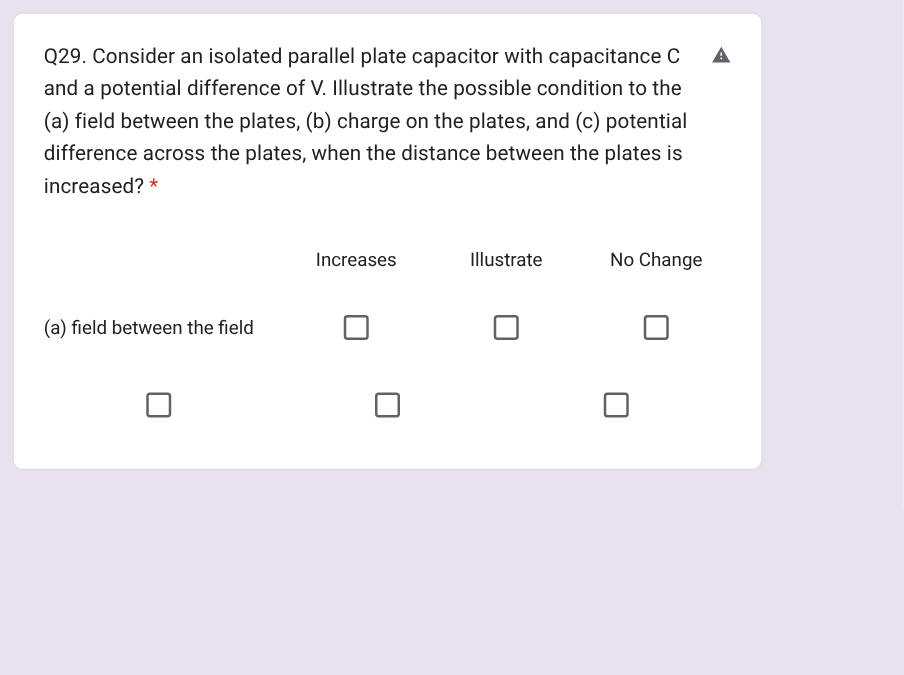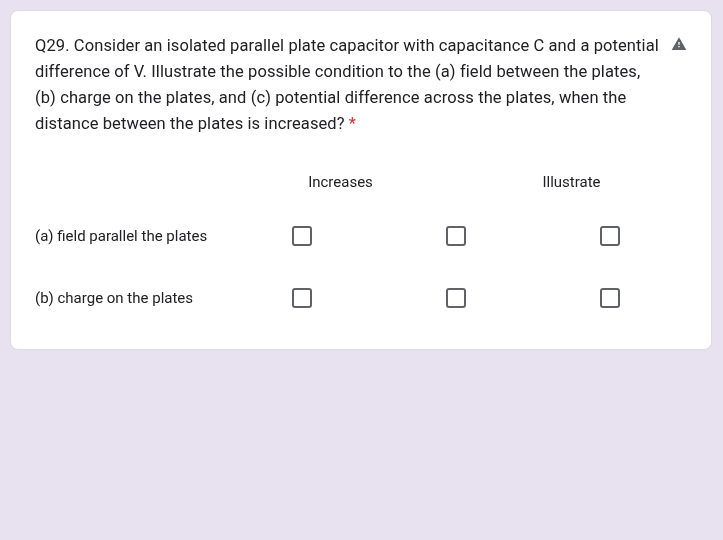--- a/index.html
+++ b/index.html
@@ -8,21 +8,21 @@
     padding: 10px;
     background: #e8e1f0;
     font-family: 'Google Sans', Roboto, Arial, sans-serif;
     width: 723px;
   }
   .card {
     background: #fff;
     border: 1px solid #dadce0;
     border-radius: 8px;
     padding: 22px 24px 20px 24px;
-    width: 702px;
+    width: 600px;
   }
   .question-row {
     display: flex;
     align-items: flex-start;
   }
   .question-text {
     font-size: 16.5px;
     line-height: 26px;
     color: #202124;
     flex: 1;
@@ -98,31 +98,31 @@
         </svg>
     </span>
   </div>
 
   <div class="grid">
 
     <div class="grid-header">
       <div class="row-label-cell"></div>
       <div class="col-cell header-cell">Increases</div>
       <div class="col-cell header-cell">Illustrate</div>
+      <div class="col-cell header-cell last">No Change</div>
     </div>
 
     <div class="grid-row">
-      <div class="row-label-cell">(a) field parallel the plates</div>
+      <div class="row-label-cell">(a) field between the field</div>
       <div class="col-cell"><span class="checkbox"></span></div>
       <div class="col-cell"><span class="checkbox"></span></div>
       <div class="col-cell last"><span class="checkbox"></span></div>
     </div>
 
     <div class="grid-row">
-      <div class="row-label-cell">(b) charge on the plates</div>
       <div class="col-cell"><span class="checkbox"></span></div>
       <div class="col-cell"><span class="checkbox"></span></div>
       <div class="col-cell last"><span class="checkbox"></span></div>
     </div>
 
 
   </div>
 </div>
 
 </body></html>

